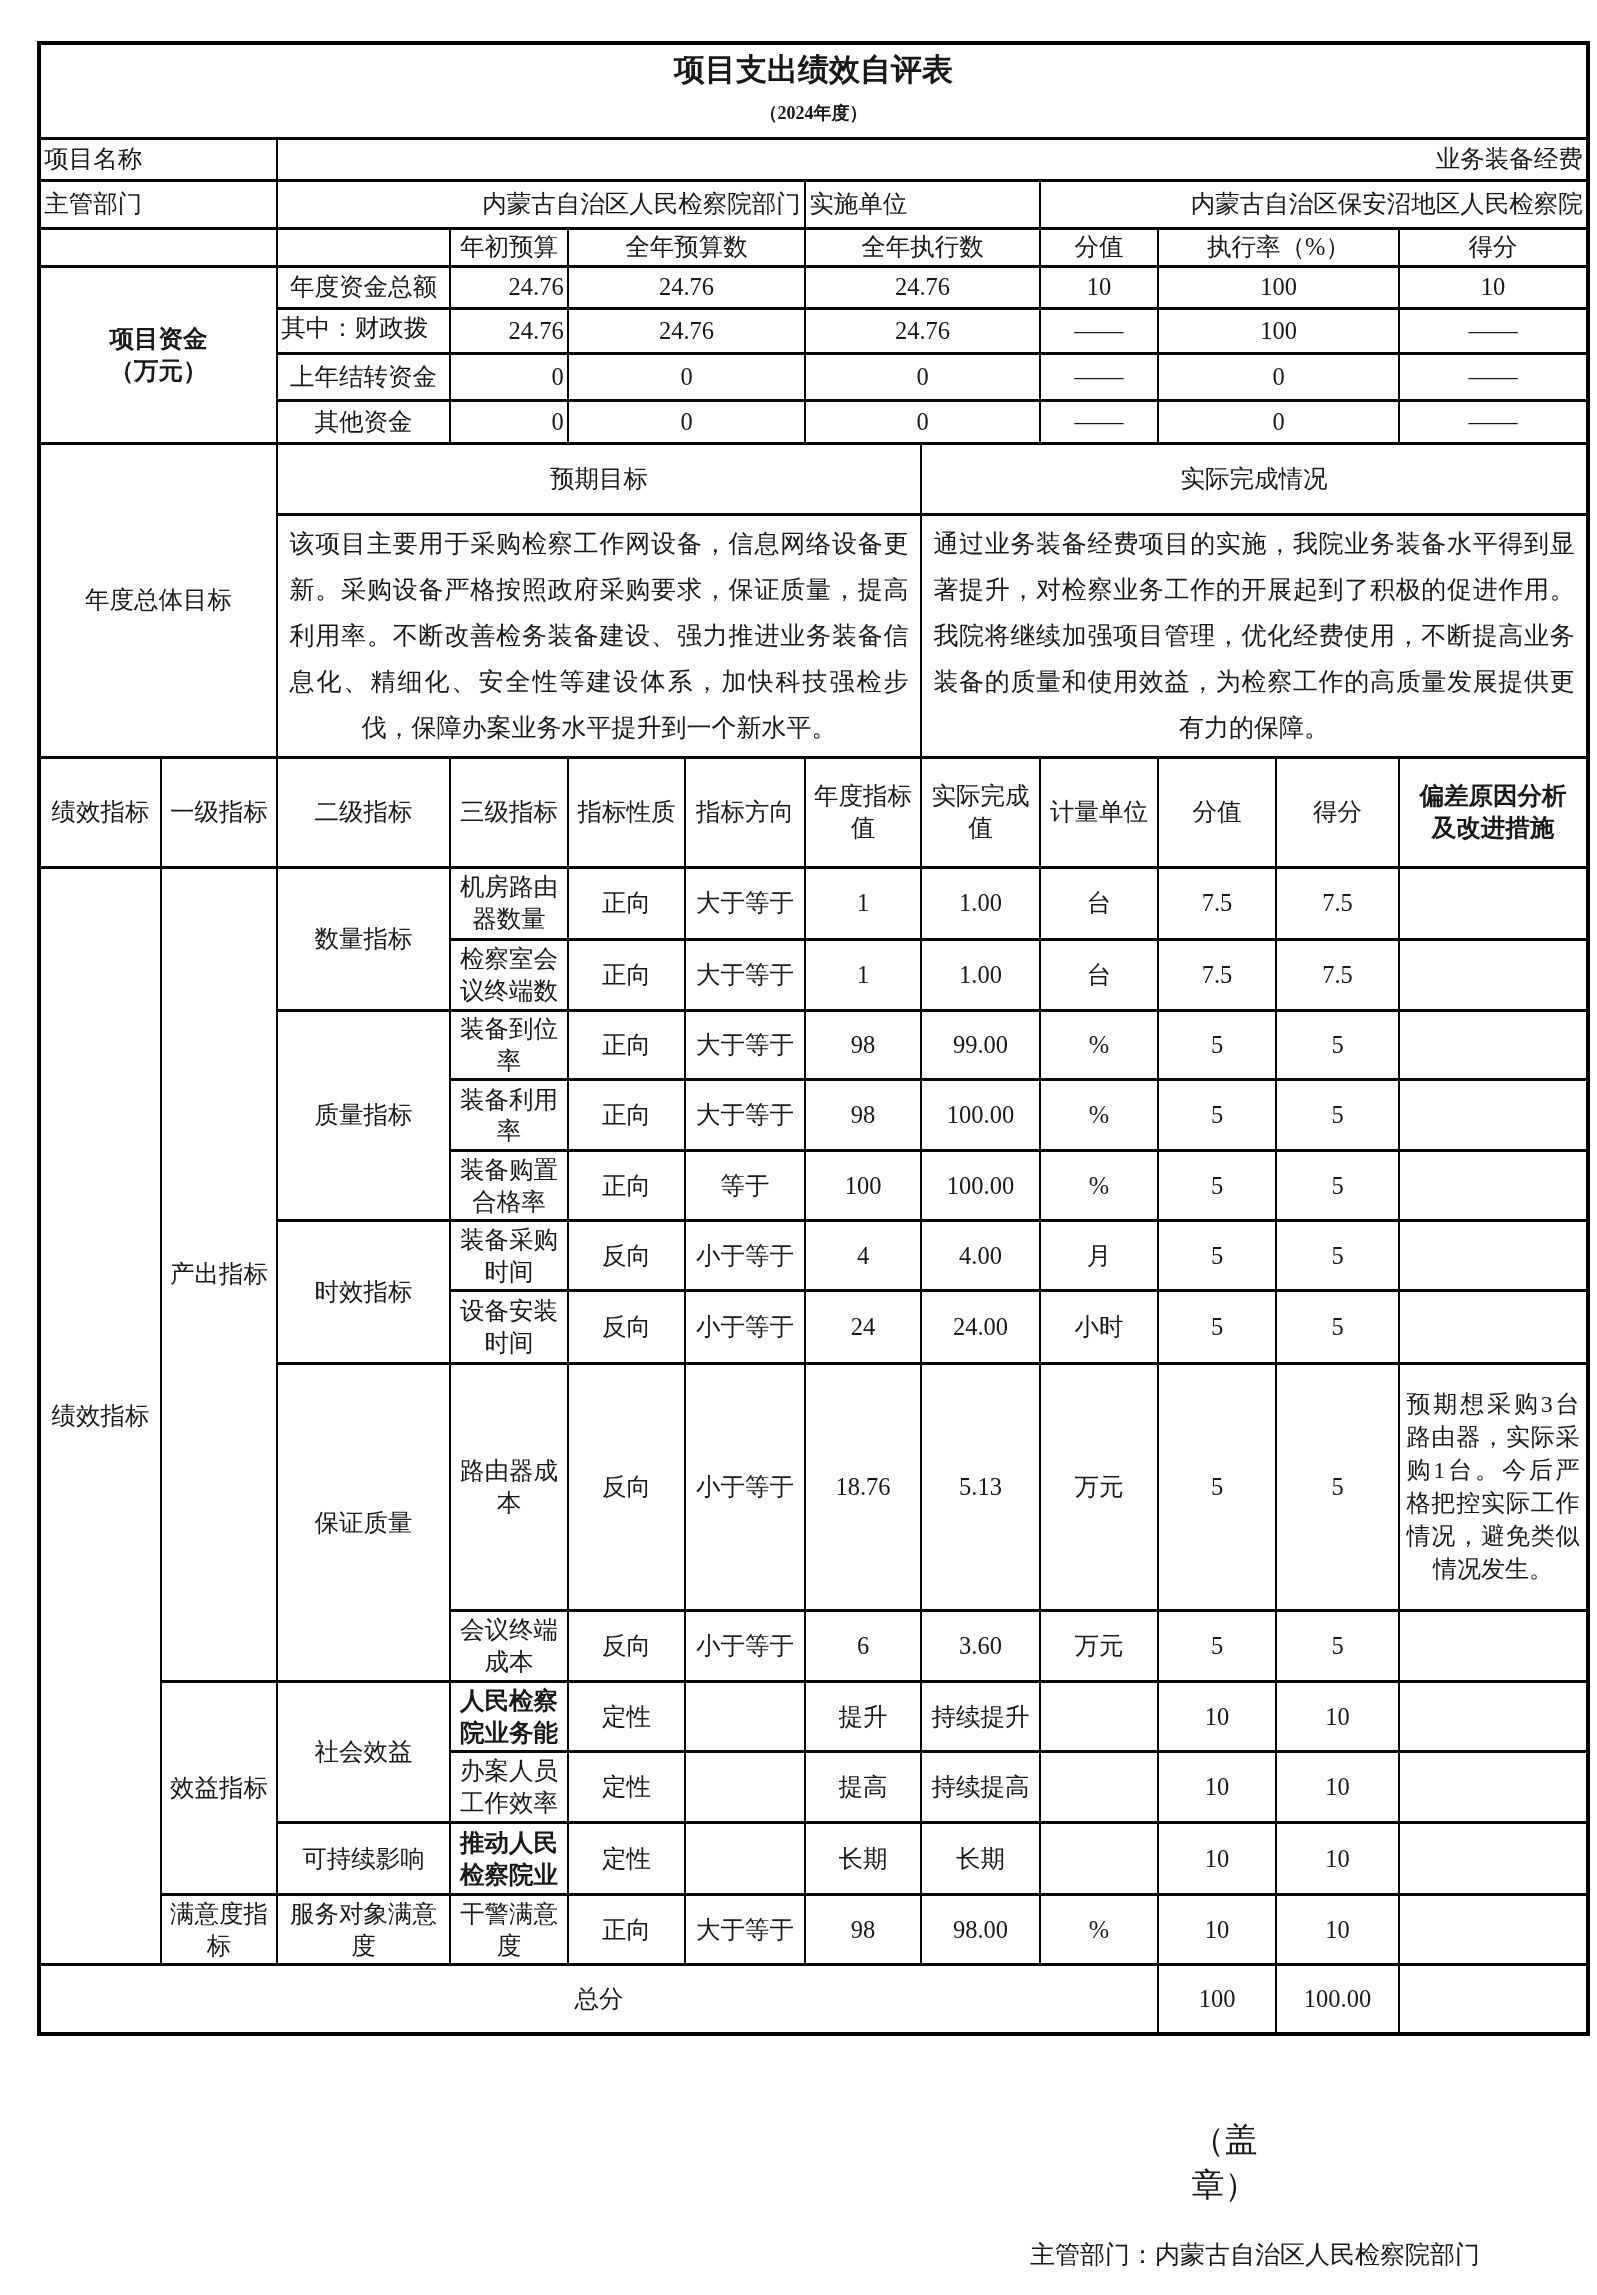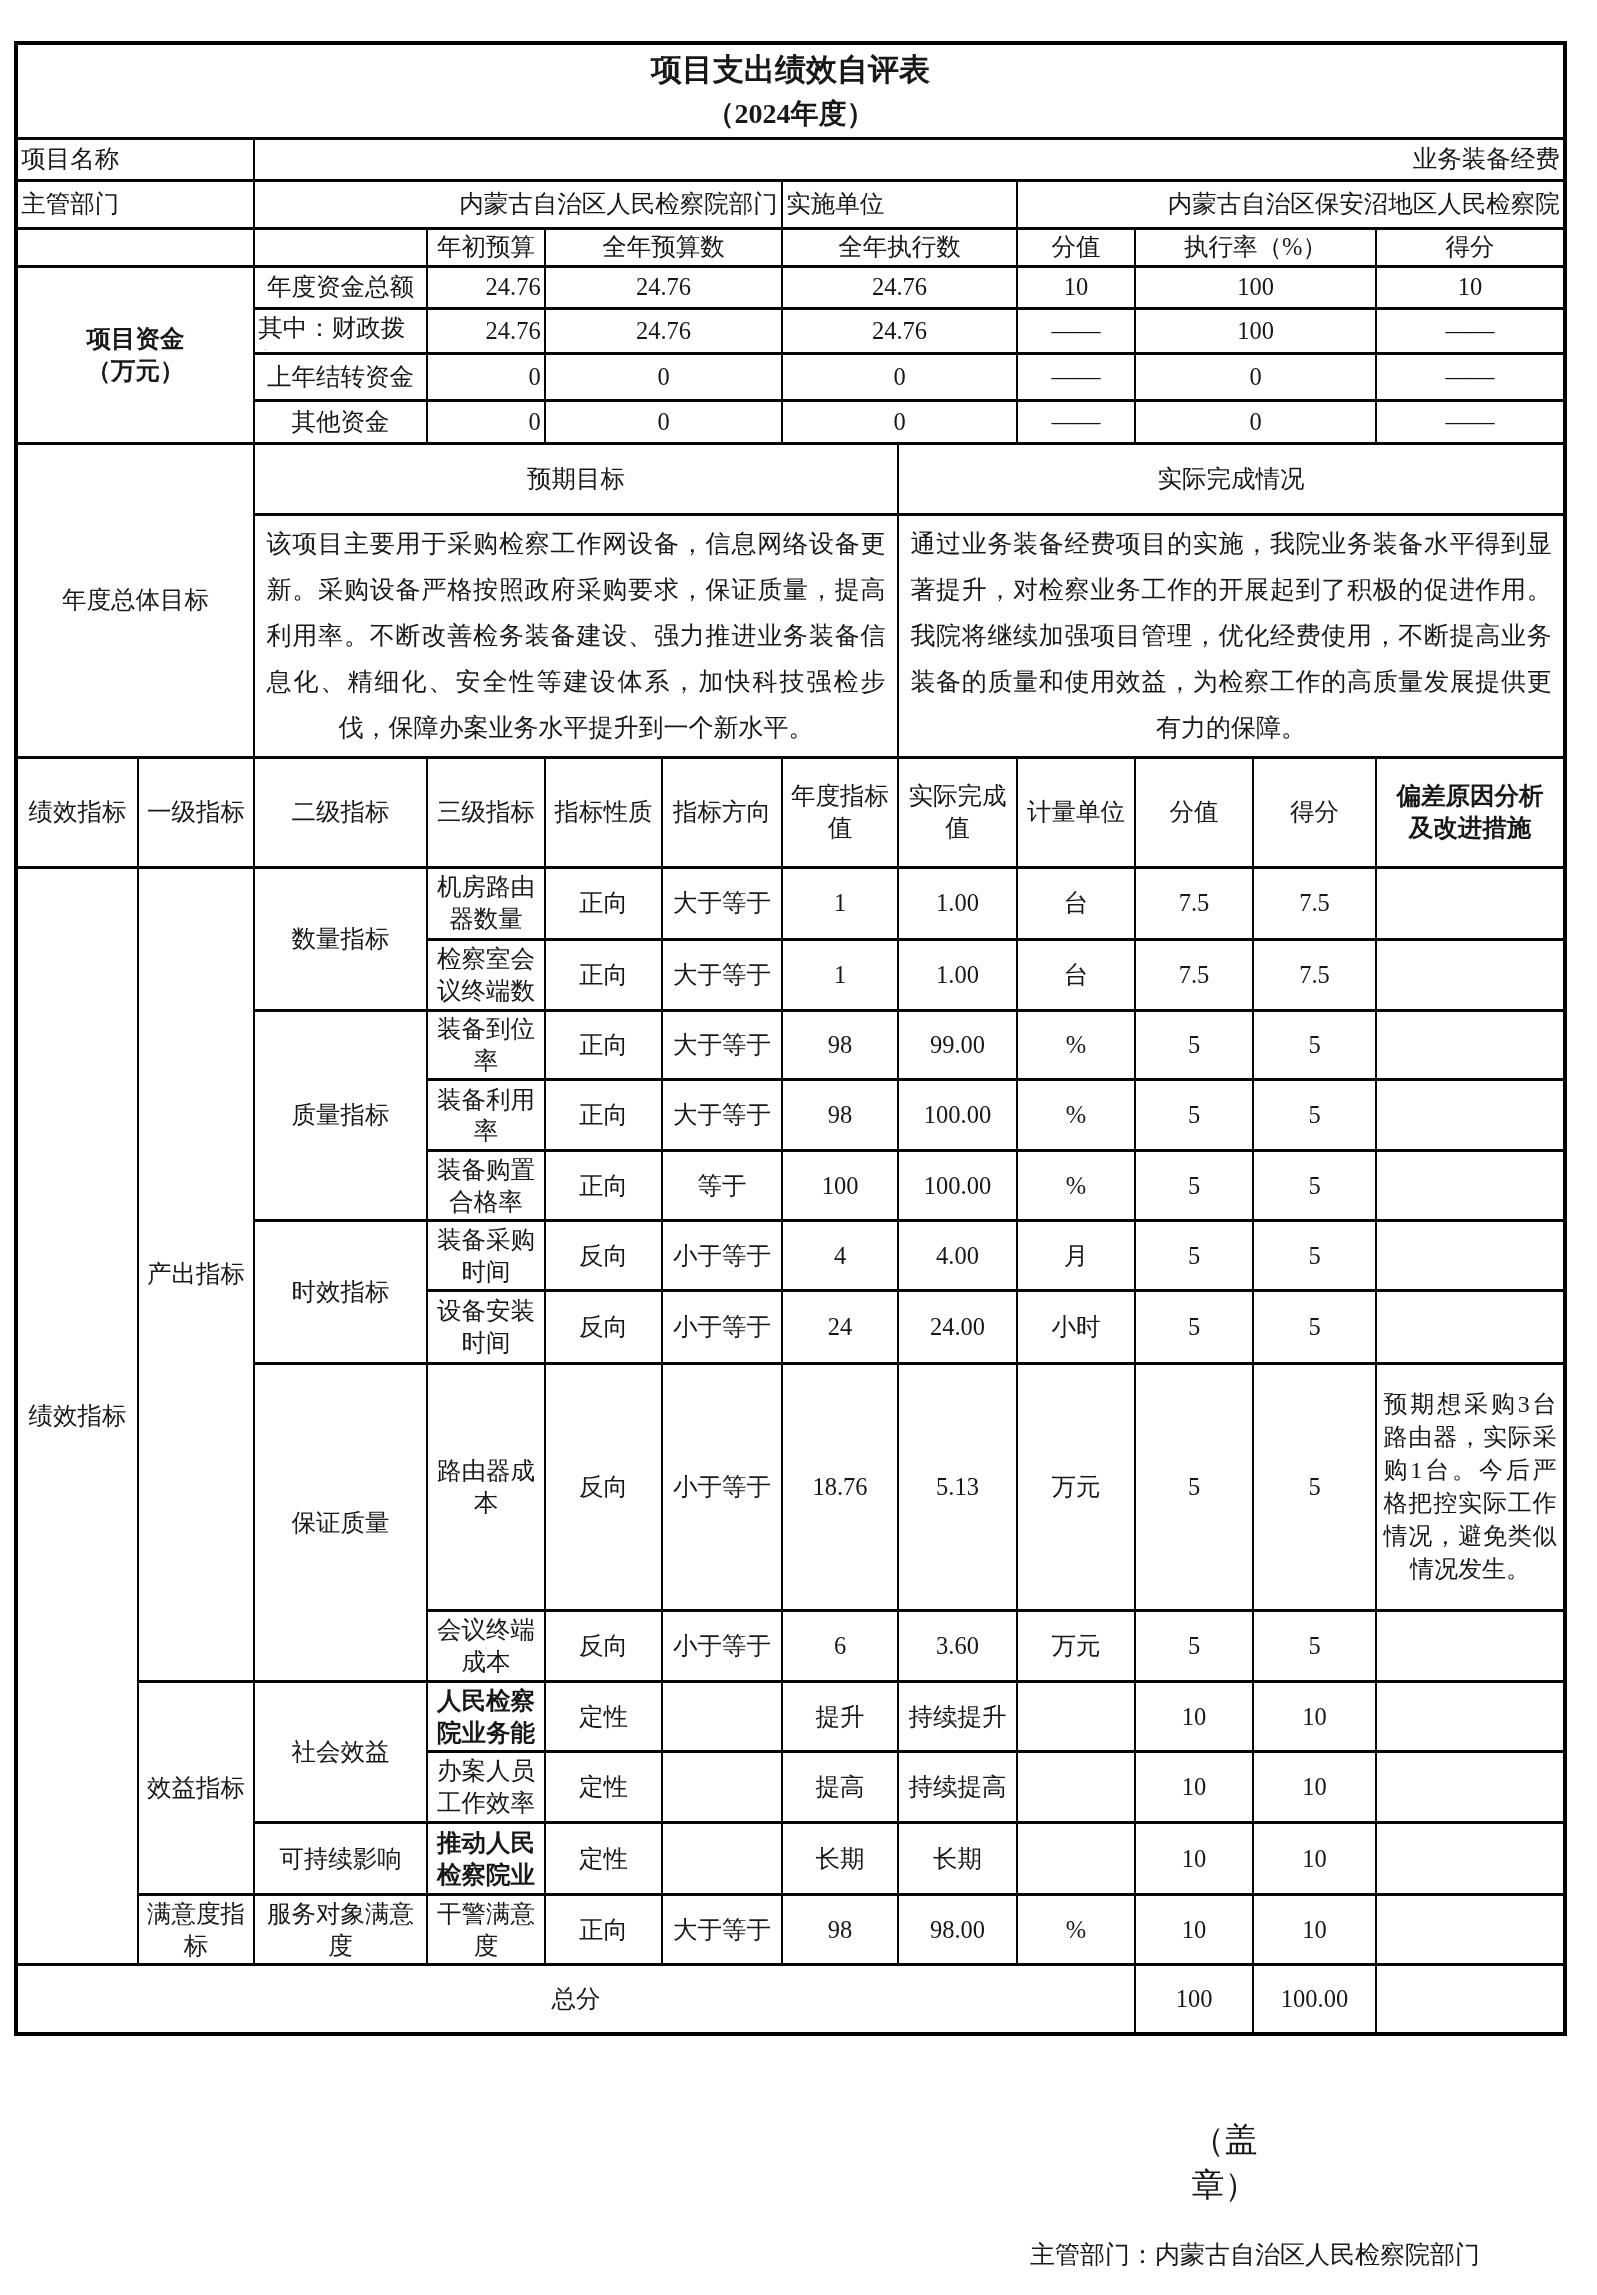--- a/index.html
+++ b/index.html
@@ -1,29 +1,29 @@
 <!DOCTYPE html>
 <html style="font-size:13px"><head>
 <meta charset="utf-8">
 <style>
   html,body{margin:0;padding:0;}
   body{
     width:1598px;height:2295px;position:relative;background:#ffffff;
     font-family:"Liberation Serif","DejaVu Serif",serif;color:#181818;
   }
-  .sheet{position:absolute;left:14px;top:41px;}
+  .sheet{position:absolute;left:37px;top:41px;}
   table{border-collapse:collapse;table-layout:fixed;width:1549px;border:4.9px solid #000;}
   td{
     border:2.4px solid #070707;border-top-width:3.3px;border-bottom-width:3.3px;
     vertical-align:middle;text-align:center;font-size:24.5px;line-height:1.3;
     padding:1.6px 3.3px;overflow:hidden;word-break:break-all;
   }
   .title-cell{font-weight:bold;}
   .title-line1{font-size:31px;line-height:46px;}
-  .title-line2{font-size:28px;line-height:41px;}
+  .title-line2{font-size:18px;line-height:41px;}
   .lab{text-align:left;padding-right:1.6px;}
   .val{text-align:right;padding-left:4.1px;}
   .clipwrap{height:39px;overflow:hidden;text-align:left;line-height:33px;}
   .goal-text{
     text-align:justify;text-align-last:center;font-size:25px;line-height:46px;
     padding:4.9px 11.4px;vertical-align:middle;
   }
   .remark{
     text-align:justify;text-align-last:center;font-size:24px;line-height:33px;
     padding:4.9px 6.5px;vertical-align:middle;

